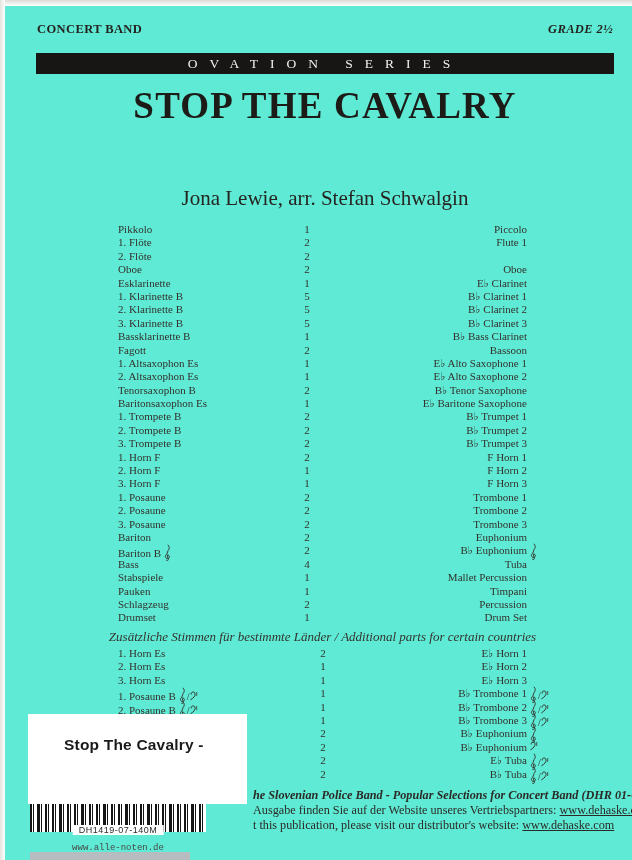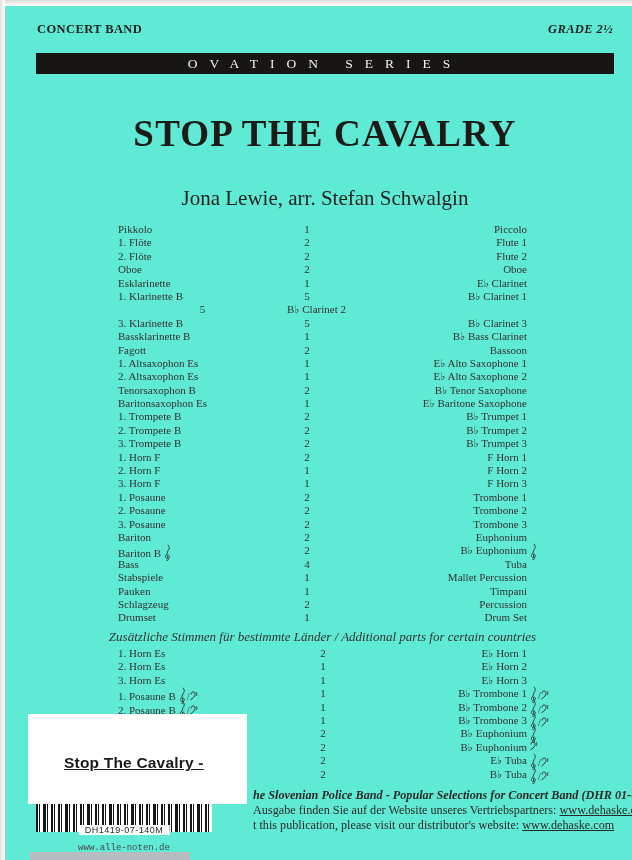--- a/index.html
+++ b/index.html
@@ -12,21 +12,21 @@
   .edge-bottom-strip{position:absolute;left:30px;top:852px;width:160px;height:8px;
         background:#b6bcc0;}
 
   .header-left{position:absolute;left:37px;top:22px;font-size:12.5px;font-weight:bold;
         letter-spacing:.4px;color:#252320;}
   .header-right{position:absolute;right:19px;top:22px;font-size:12.5px;font-weight:bold;
         letter-spacing:.4px;color:#252320;font-style:italic;}
   .series-bar{position:absolute;left:36px;top:53px;width:578px;height:21px;background:#181614;
         color:#f4f3ee;display:flex;align-items:center;justify-content:center;
         font-size:13.5px;letter-spacing:12px;box-sizing:border-box;}
-  .title{position:absolute;left:36px;top:112px;width:578px;text-align:center;
+  .title{position:absolute;left:36px;top:84px;width:578px;text-align:center;
         font-size:37px;font-weight:bold;letter-spacing:1.2px;color:#1c1b18;}
   .composer{position:absolute;left:36px;top:186px;width:578px;text-align:center;
         font-size:21px;color:#262421;}
 
   .inst-table{position:absolute;left:118px;top:223px;width:409px;font-size:11px;color:#34322e;font-family:Liberation Serif, serif;}
   .inst-row{display:grid;grid-template-columns:169px 40px 200px;height:13.4px;line-height:13.4px;}
   .add-table{position:absolute;left:118px;top:647px;width:409px;font-size:11px;color:#34322e;}
   .add-table .inst-row{grid-template-columns:185px 40px 184px;}
   .col-de{text-align:left;white-space:nowrap;}
   .col-qty{text-align:center;}
@@ -34,30 +34,30 @@
   .suffix-de{margin-left:3px;white-space:nowrap;}
   .suffix-en{position:absolute;left:calc(100% + 3px);top:-1px;white-space:nowrap;}
   .clef{vertical-align:-4px;color:#34322e;}
   .clef-bass{vertical-align:-1px;}
   .clef-slash{font-size:10px;}
 
   .add-heading{position:absolute;left:100px;top:629px;width:445px;text-align:center;
         font-size:13px;font-style:italic;color:#34322e;font-family:Liberation Serif, serif;}
 
   .sticker{position:absolute;left:28px;top:714px;width:219px;height:90px;background:#ffffff;}
-  .sticker-label{position:absolute;left:36px;top:40px;
+  .sticker-label{position:absolute;left:36px;top:22px;
         font-family:"Liberation Sans","DejaVu Sans",sans-serif;font-weight:bold;
-        font-size:15.5px;letter-spacing:.2px;color:#1a1a1a;text-decoration:underline;}
+        font-size:15.5px;letter-spacing:.2px;color:#1a1a1a;}
 
   .footer-block{position:absolute;left:253px;top:788px;font-size:12.2px;line-height:14.9px;
         white-space:nowrap;color:#2c2a27;}
   .footer-ref{font-weight:bold;font-style:italic;}
   .footer-link{text-decoration:underline;color:#2c2a27;}
 
-  .barcode-wrap{position:absolute;left:36px;top:804px;width:176px;height:50px;}
+  .barcode-wrap{position:absolute;left:30px;top:804px;width:176px;height:50px;}
   .barcode{width:176px;height:28px;background:repeating-linear-gradient(90deg,
         #141414 0 2px,#fff 2px 3px,#141414 3px 4px,#fff 4px 7px,#141414 7px 10px,
         #fff 10px 11px,#141414 11px 12px,#fff 12px 15px,#141414 15px 17px,#fff 17px 18px,
         #141414 18px 19px,#fff 19px 22px);}
   .barcode-number{position:absolute;left:50%;transform:translateX(-50%);top:21px;
         background:#fff;padding:0 6px;font-family:"Liberation Sans","DejaVu Sans",sans-serif;
         font-size:9px;letter-spacing:.5px;color:#2b2b2b;white-space:nowrap;}
   .barcode-site{position:absolute;left:0;top:39px;width:100%;text-align:center;
         font-family:Liberation Mono, monospace;font-size:9px;color:#474747;}
 </style>
@@ -86,38 +86,38 @@
         <span class="col-en"><span>Piccolo</span></span>
       </div>
       <div class="inst-row">
         <span class="col-de">1. Flöte</span>
         <span class="col-qty">2</span>
         <span class="col-en"><span>Flute 1</span></span>
       </div>
       <div class="inst-row">
         <span class="col-de">2. Flöte</span>
         <span class="col-qty">2</span>
-        <span class="col-en"><span>Flute 2</span></span>
       </div>
       <div class="inst-row">
         <span class="col-de">Oboe</span>
         <span class="col-qty">2</span>
         <span class="col-en"><span>Oboe</span></span>
       </div>
       <div class="inst-row">
         <span class="col-de">Esklarinette</span>
         <span class="col-qty">1</span>
         <span class="col-en"><span>E♭ Clarinet</span></span>
       </div>
       <div class="inst-row">
         <span class="col-de">1. Klarinette B</span>
         <span class="col-qty">5</span>
         <span class="col-en"><span>B♭ Clarinet 1</span></span>
       </div>
       <div class="inst-row">
+        <span class="col-de">2. Klarinette B</span>
         <span class="col-qty">5</span>
         <span class="col-en"><span>B♭ Clarinet 2</span></span>
       </div>
       <div class="inst-row">
         <span class="col-de">3. Klarinette B</span>
         <span class="col-qty">5</span>
         <span class="col-en"><span>B♭ Clarinet 3</span></span>
       </div>
       <div class="inst-row">
         <span class="col-de">Bassklarinette B</span>

